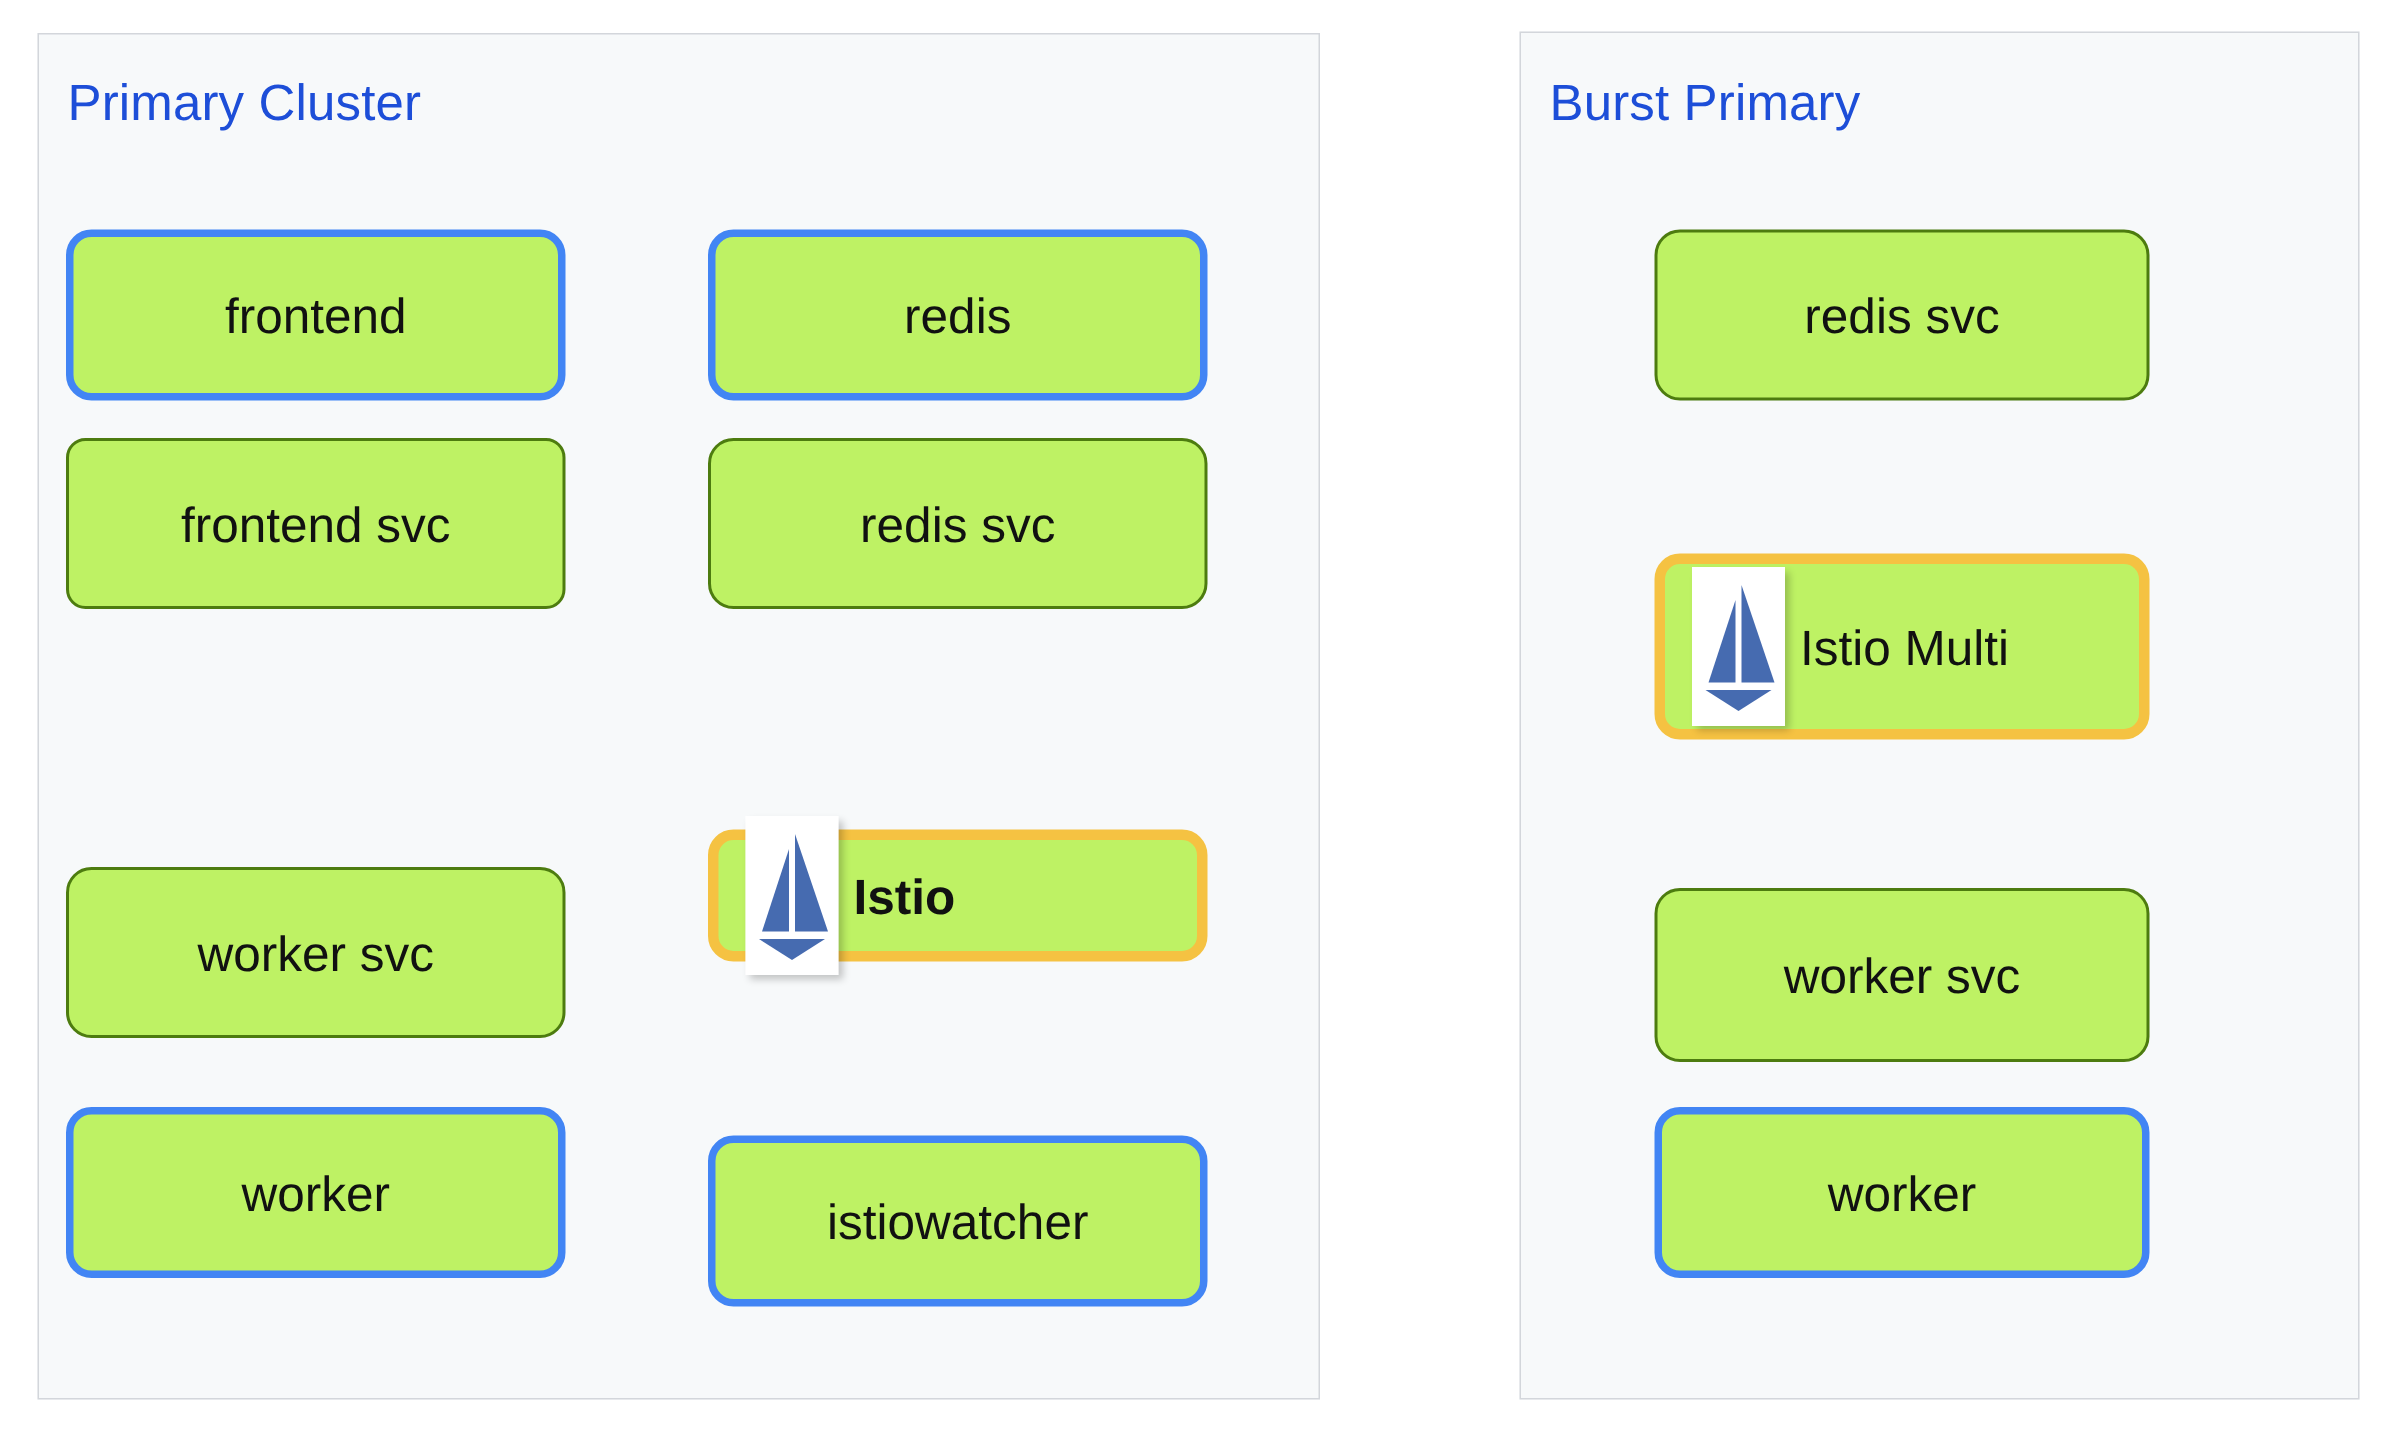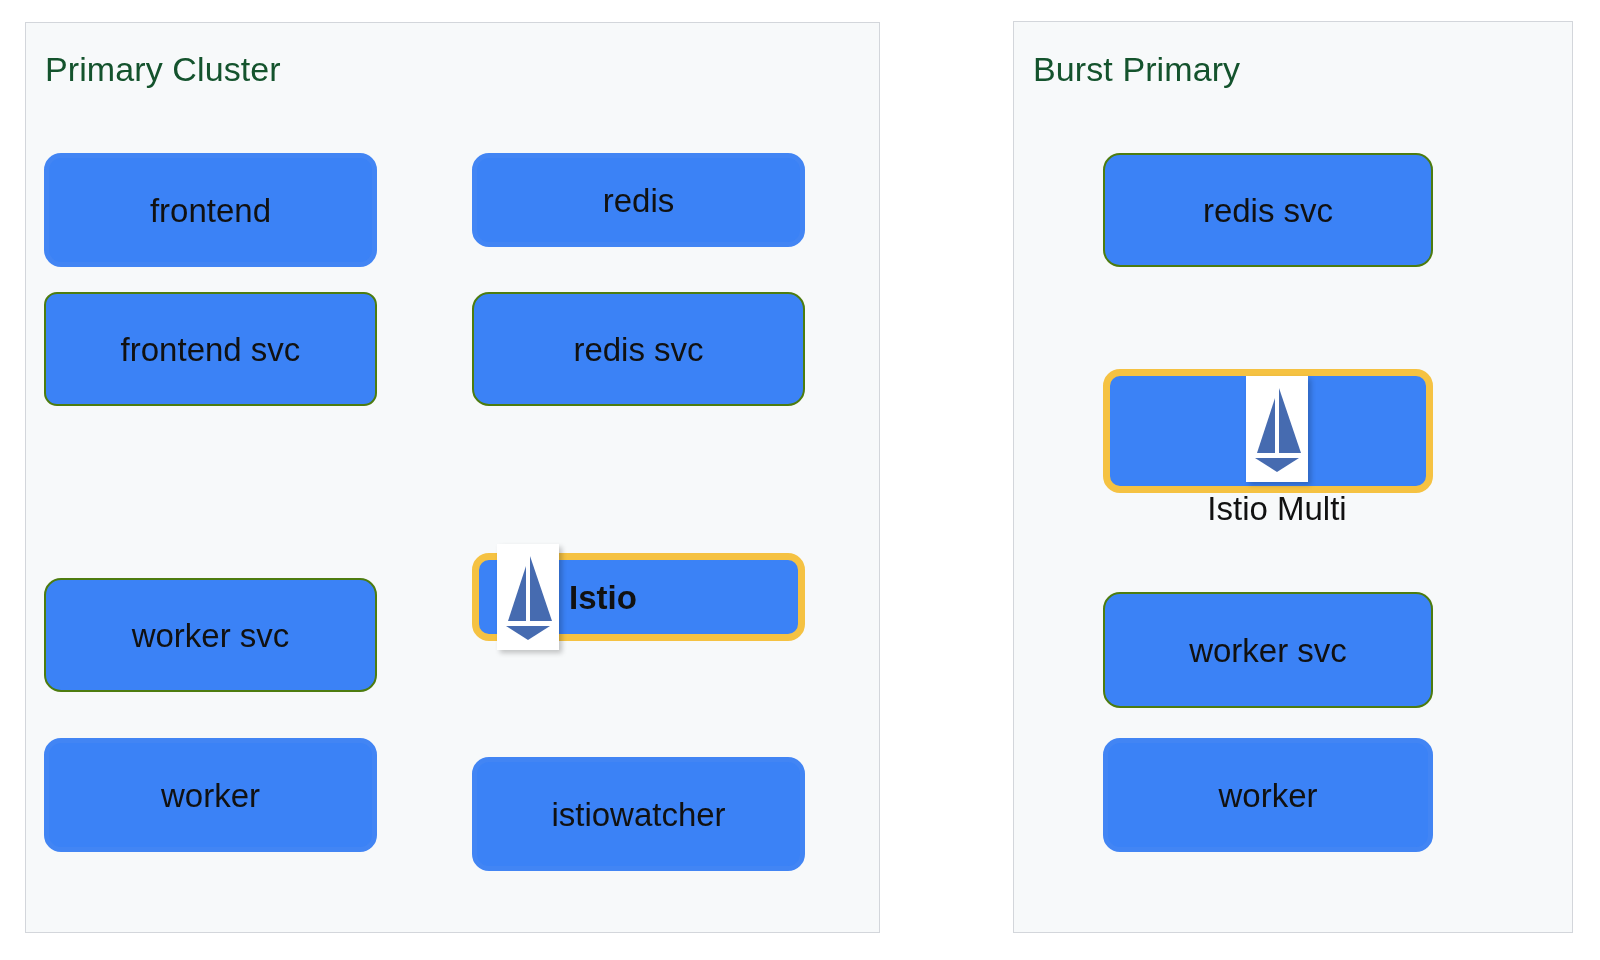--- a/index.html
+++ b/index.html
@@ -26,30 +26,30 @@
   .cluster {
     position: absolute;
     background: #f7f9fa;
     border: 1px solid #d3d6db;
     box-sizing: border-box;
   }
 
   .cluster-title {
     position: absolute;
     font-size: 34px;
-    color: #14532d;
+    color: #1d4ed8;
     font-family: "Liberation Sans", sans-serif;
     white-space: nowrap;
     letter-spacing: 0.1px;
   }
 
   .node {
     position: absolute;
     box-sizing: border-box;
-    background: #3b82f6;
+    background: #bef264;
     border-radius: 17px;
     display: flex;
     align-items: center;
     justify-content: center;
     font-size: 33px;
     color: #111111;
     font-family: "Liberation Sans", sans-serif;
     white-space: nowrap;
   }
 
@@ -84,21 +84,21 @@
 <div id="canvas">
 
   <div class="cluster" style="left:25px; top:22px; width:855px; height:911px;"></div>
 
   <div class="cluster-title" style="left:45px; top:50px;">Primary Cluster</div>
 
   <div class="node blue" style="left:44px; top:153px; width:333px; height:114px;">
     <span class="node-label">frontend</span>
   </div>
 
-  <div class="node blue" style="left:472px; top:153px; width:333px; height:94px;">
+  <div class="node blue" style="left:472px; top:153px; width:333px; height:114px;">
     <span class="node-label">redis</span>
   </div>
 
   <div class="node red" style="left:44px; top:292px; width:333px; height:114px;border-radius:13px;">
     <span class="node-label">frontend svc</span>
   </div>
 
   <div class="node red" style="left:472px; top:292px; width:333px; height:114px;">
     <span class="node-label">redis svc</span>
   </div>
@@ -131,21 +131,21 @@
   </div>
 
   <div class="cluster" style="left:1013px; top:21px; width:560px; height:912px;"></div>
 
   <div class="cluster-title" style="left:1033px; top:50px;">Burst Primary</div>
 
   <div class="node red" style="left:1103px; top:153px; width:330px; height:114px;">
     <span class="node-label">redis svc</span>
   </div>
 
-  <div class="node yellow istio-node" style="left:1103px; top:369px; width:330px; height:124px;flex-direction:column;">
+  <div class="node yellow istio-node" style="left:1103px; top:369px; width:330px; height:124px;">
     <span class="istio-logo">
       <svg viewBox="0 0 62 106" width="62" height="106" aria-hidden="true">
         <rect x="0" y="0" width="62" height="106" fill="#ffffff"></rect>
         <polygon points="33,12 33,77 55,77" fill="#466bb0"></polygon>
         <polygon points="29,22 11,77 29,77" fill="#466bb0"></polygon>
         <polygon points="9,82 53,82 31,96" fill="#466bb0"></polygon>
       </svg>
     </span>
     <span class="node-label">Istio Multi</span>
   </div>

